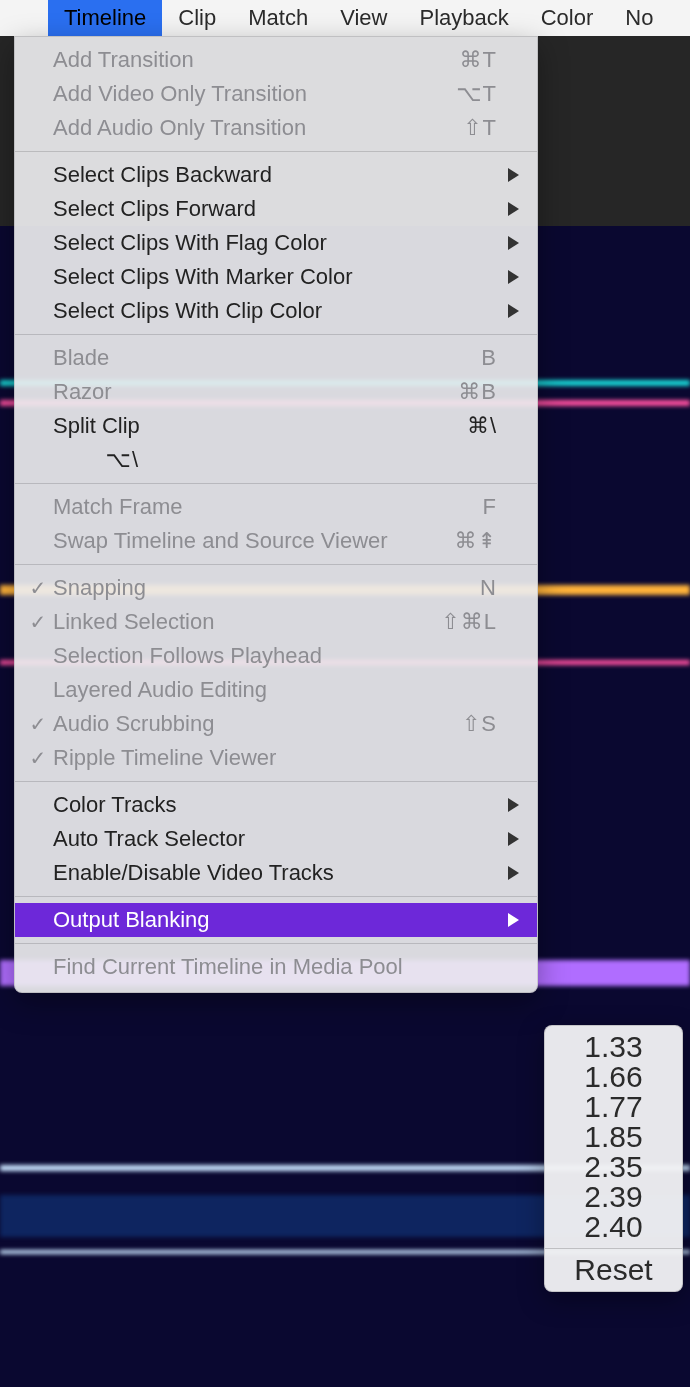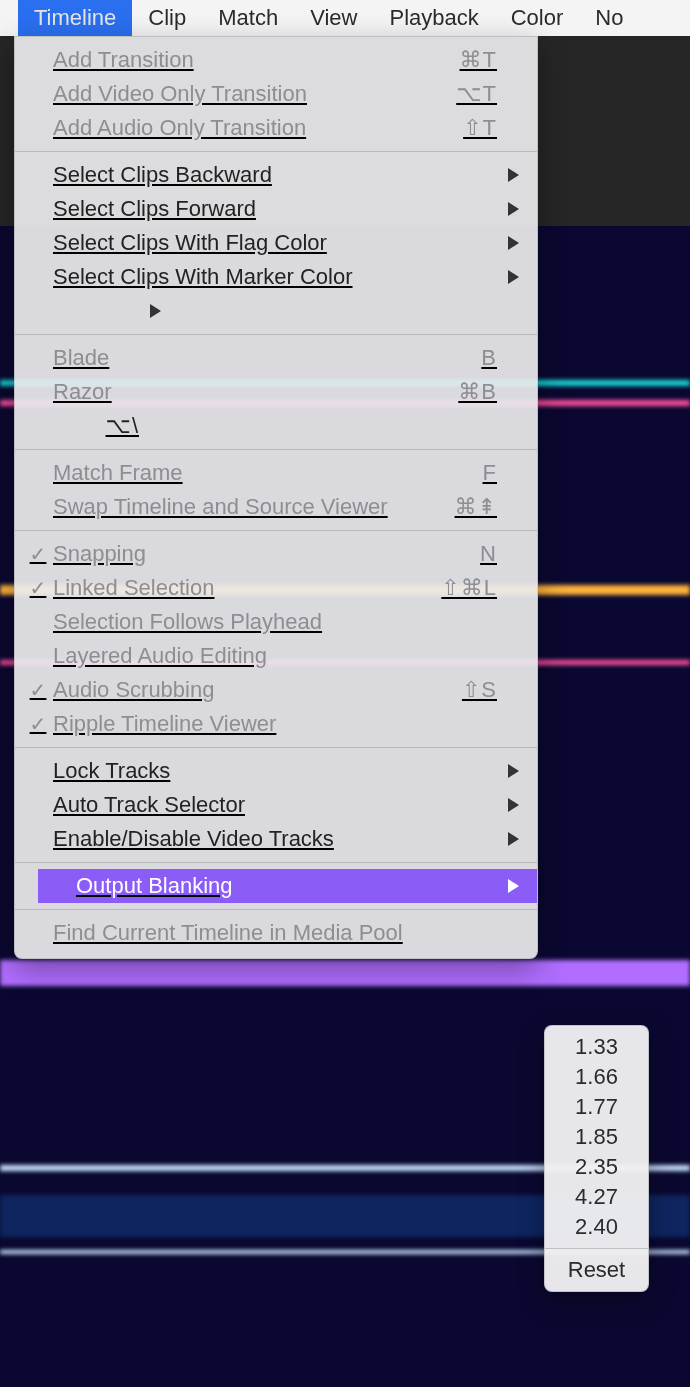--- a/index.html
+++ b/index.html
@@ -11,48 +11,48 @@
   .streak { position:absolute; left:0; right:0; height:12px; filter:blur(2px); }
 
   
   .dark-strip { position:absolute; left:0; right:0; top:36px; height:190px; background:#262626; }
 
   
   .menubar { position:absolute; top:0; left:0; right:0; height:36px;
              background:#f4f4f4; display:flex; align-items:center;
              font-size:22px; color:#2b2b2b; padding:0 0 0 0; }
   .menubar-item { padding:0 16px; height:36px; display:flex; align-items:center; cursor:default; white-space:nowrap; }
-  .menubar-item.active { background:#2a6ff0; color:#e5e5e5; }
+  .menubar-item.active { background:#2a6ff0; color:#000000;margin-left:30px; }
   .menubar-pad { width:18px; }
 
   
   .menu { position:absolute; top:36px; left:14px; width:524px;
           background:rgba(236,236,238,0.92); border:1px solid rgba(0,0,0,0.12);
           border-radius:0 0 8px 8px; box-shadow:0 10px 30px rgba(0,0,0,0.35);
-          padding:6px 0 8px 0;text-decoration:underline; }
+          padding:6px 0 8px 0; }
   .menu-row { display:flex; align-items:center; height:34px;
               font-size:22px; color:#222; padding:0 18px 0 8px; cursor:default; }
   .menu-row.disabled { color:#8d8d92; }
-  .menu-row.selected { background:#8b5cf6; color:#fff;margin-left:23px; }
+  .menu-row.selected { background:#6d28d9; color:#fff; }
   .check-slot { width:30px; text-align:center; font-size:20px; color:#8d8d92; }
   .menu-row.selected .check-slot { color:#fff; }
   .label-slot { flex:1 1 auto; white-space:nowrap; }
   .short-slot { width:86px; text-align:right; font-size:22px; letter-spacing:1px; }
   .sub-slot   { width:22px; text-align:right; }
   .divider { height:1px; background:rgba(0,0,0,0.15); margin:6px 0; }
 
   .tri { display:inline-block; width:0; height:0; border-top:7px solid transparent;
          border-bottom:7px solid transparent; border-left:11px solid #333; }
   .menu-row.selected .tri { border-left-color:#fff; }
 
   
-  .submenu { position:absolute; top:1025px; left:544px; width:105px;
+  .submenu { position:absolute; top:1025px; left:544px; width:139px;
              background:rgba(240,240,242,0.96); border:1px solid rgba(0,0,0,0.15);
              border-radius:8px; box-shadow:0 8px 26px rgba(0,0,0,0.35);
-             padding:6px 0; font-size:22px; color:#2b2b2b; }
+             padding:6px 0; font-size:30px; color:#2b2b2b; }
   .submenu-row { height:30px; display:flex; align-items:center; justify-content:center;
                  padding:0 14px; cursor:default; }
   .sub-divider { height:1px; background:rgba(0,0,0,0.18); margin:6px 0; }
 </style>
 </head>
 <body>
 
 <div class="bg"></div>
 <div id="streaks">
     <div class="streak" style="top: 380px; height: 6px; background: rgb(24, 214, 214);"></div>
@@ -118,38 +118,45 @@
       <span class="sub-slot"><span class="tri"></span></span>
     </div>
     <div class="menu-row">
       <span class="check-slot"></span>
       <span class="label-slot">Select Clips With Marker Color</span>
       <span class="short-slot"></span>
       <span class="sub-slot"><span class="tri"></span></span>
     </div>
     <div class="menu-row">
       <span class="check-slot"></span>
+      <span class="label-slot">Select Clips With Clip Color</span>
       <span class="short-slot"></span>
       <span class="sub-slot"><span class="tri"></span></span>
     </div>
     <div class="divider"></div>
     <div class="menu-row disabled">
       <span class="check-slot"></span>
       <span class="label-slot">Blade</span>
       <span class="short-slot">B</span>
       <span class="sub-slot"></span>
     </div>
     <div class="menu-row disabled">
       <span class="check-slot"></span>
       <span class="label-slot">Razor</span>
       <span class="short-slot">⌘B</span>
       <span class="sub-slot"></span>
     </div>
     <div class="menu-row">
       <span class="check-slot"></span>
+      <span class="label-slot">Split Clip</span>
+      <span class="short-slot">⌘\</span>
+      <span class="sub-slot"></span>
+    </div>
+    <div class="menu-row">
+      <span class="check-slot"></span>
       <span class="short-slot">⌥\</span>
       <span class="sub-slot"></span>
     </div>
     <div class="divider"></div>
     <div class="menu-row disabled">
       <span class="check-slot"></span>
       <span class="label-slot">Match Frame</span>
       <span class="short-slot">F</span>
       <span class="sub-slot"></span>
     </div>
@@ -192,21 +199,21 @@
     </div>
     <div class="menu-row disabled">
       <span class="check-slot">✓</span>
       <span class="label-slot">Ripple Timeline Viewer</span>
       <span class="short-slot"></span>
       <span class="sub-slot"></span>
     </div>
     <div class="divider"></div>
     <div class="menu-row">
       <span class="check-slot"></span>
-      <span class="label-slot">Lock Tracks</span>
+      <span class="label-slot">Color Tracks</span>
       <span class="short-slot"></span>
       <span class="sub-slot"><span class="tri"></span></span>
     </div>
     <div class="menu-row">
       <span class="check-slot"></span>
       <span class="label-slot">Auto Track Selector</span>
       <span class="short-slot"></span>
       <span class="sub-slot"><span class="tri"></span></span>
     </div>
     <div class="menu-row">
@@ -230,17 +237,17 @@
       <span class="sub-slot"></span>
     </div>
   </div>
 
 <div class="submenu" id="submenu">
     <div class="submenu-row">1.33</div>
     <div class="submenu-row">1.66</div>
     <div class="submenu-row">1.77</div>
     <div class="submenu-row">1.85</div>
     <div class="submenu-row">2.35</div>
-    <div class="submenu-row">4.27</div>
+    <div class="submenu-row">2.39</div>
     <div class="submenu-row">2.40</div>
     <div class="sub-divider"></div>
     <div class="submenu-row">Reset</div>
   </div>
 
 </body></html>

